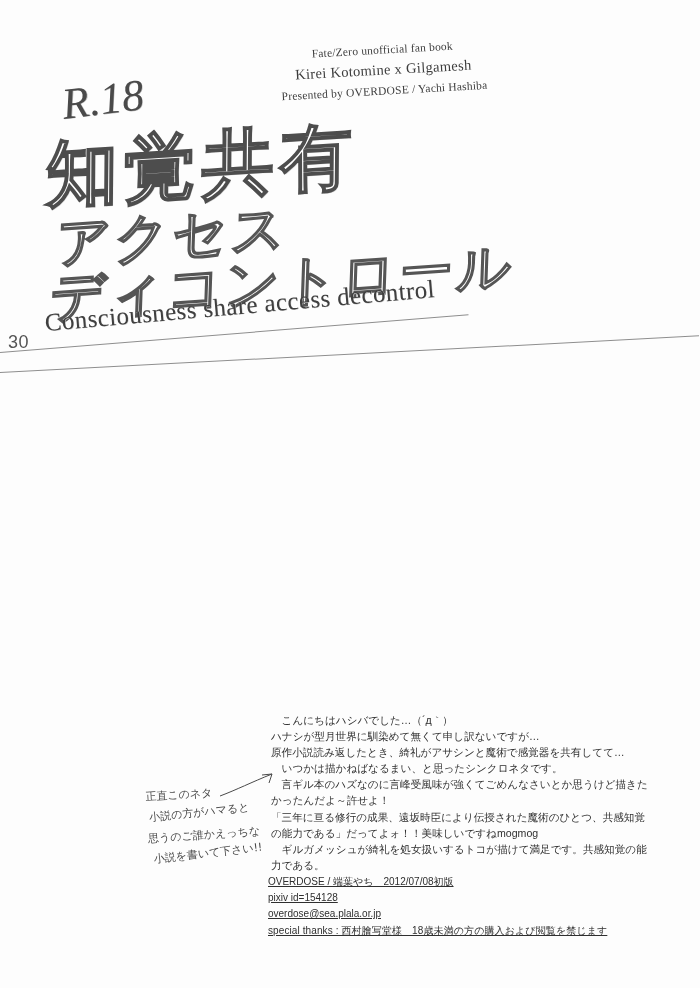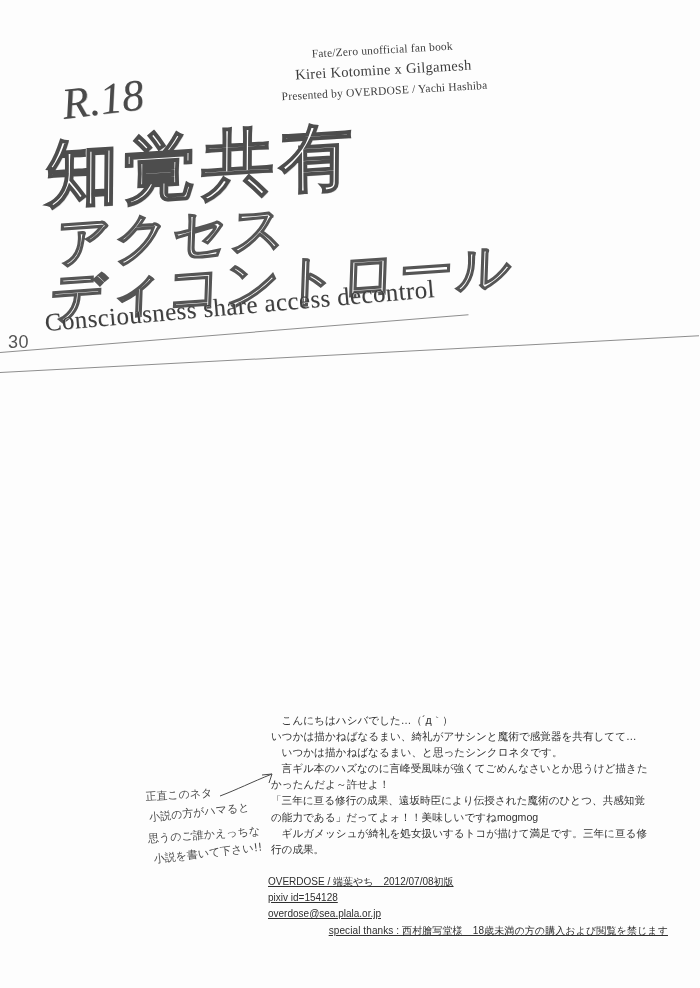--- a/index.html
+++ b/index.html
@@ -186,21 +186,21 @@
     left: 268px;
     top: 874px;
     width: 400px;
     font-family: "Liberation Sans", sans-serif;
     font-size: 10px;
     line-height: 1.62;
     color: #2f2f2f;
     text-decoration: underline;
   }
   .colophon div { white-space: nowrap; }
-  .colophon .sp { letter-spacing: 0.1px; text-align: right; }
+  .colophon .sp { letter-spacing: 0.1px; }
 </style>
 </head>
 <body>
 
 <div class="page">
 
   <div class="page-number">30</div>
 
   <div class="credits">
     <div class="c1">Fate/Zero unofficial fan book</div>
@@ -213,25 +213,26 @@
   <div class="title-jp">知覚共有</div>
   <div class="title-kana1">アクセス</div>
   <div class="title-kana2">ディコントロール</div>
   <div class="subtitle-en">Consciousness share access decontrol</div>
 
   <div class="rule-line rule-a"></div>
   <div class="rule-line rule-b"></div>
 
   <div class="afterword">
     <p class="indent">こんにちはハシバでした…（´д｀）</p>
-    <p>いつかは描かねばなるまい、綺礼がアサシンと魔術で感覚器を共有してて…</p>
+    <p>ハナシが型月世界に馴染めて無くて申し訳ないですが…</p>
+    <p>原作小説読み返したとき、綺礼がアサシンと魔術で感覚器を共有してて…</p>
     <p>　いつかは描かねばなるまい、と思ったシンクロネタです。</p>
     <p>　言ギル本のハズなのに言峰受風味が強くてごめんなさいとか思うけど描きたかったんだよ～許せよ！</p>
     <p>「三年に亘る修行の成果、遠坂時臣により伝授された魔術のひとつ、共感知覚の能力である」だってよォ！！美味しいですねmogmog</p>
-    <p>　ギルガメッシュが綺礼を処女扱いするトコが描けて満足です。三年に亘る修行の成果。</p>
+    <p>　ギルガメッシュが綺礼を処女扱いするトコが描けて満足です。共感知覚の能力である。</p>
   </div>
 
   <svg class="note-arrow" viewBox="0 0 58 26">
     <path d="M2 24 C 18 18, 34 10, 54 2" stroke="#4a4a4a" stroke-width="1" fill="none"></path>
     <path d="M54 2 L 44 3 M54 2 L 51 11" stroke="#4a4a4a" stroke-width="1" fill="none"></path>
   </svg>
 
   <div class="handnote">
     <div>正直このネタ</div>
     <div>小説の方がハマると</div>

